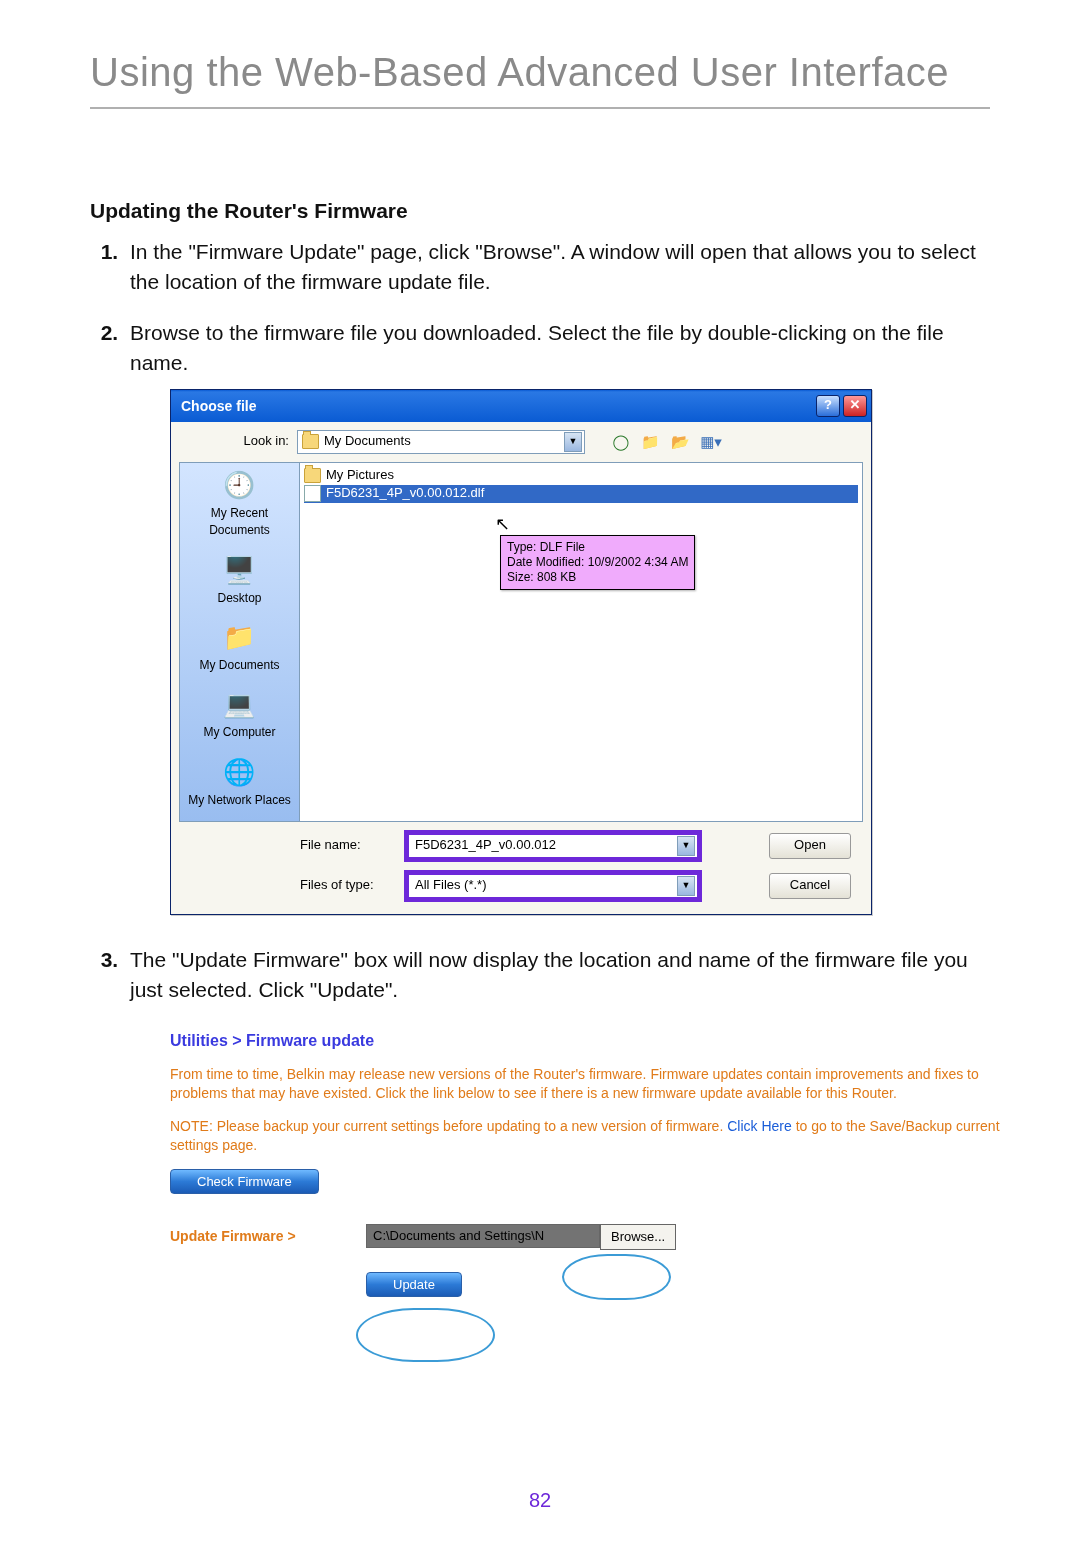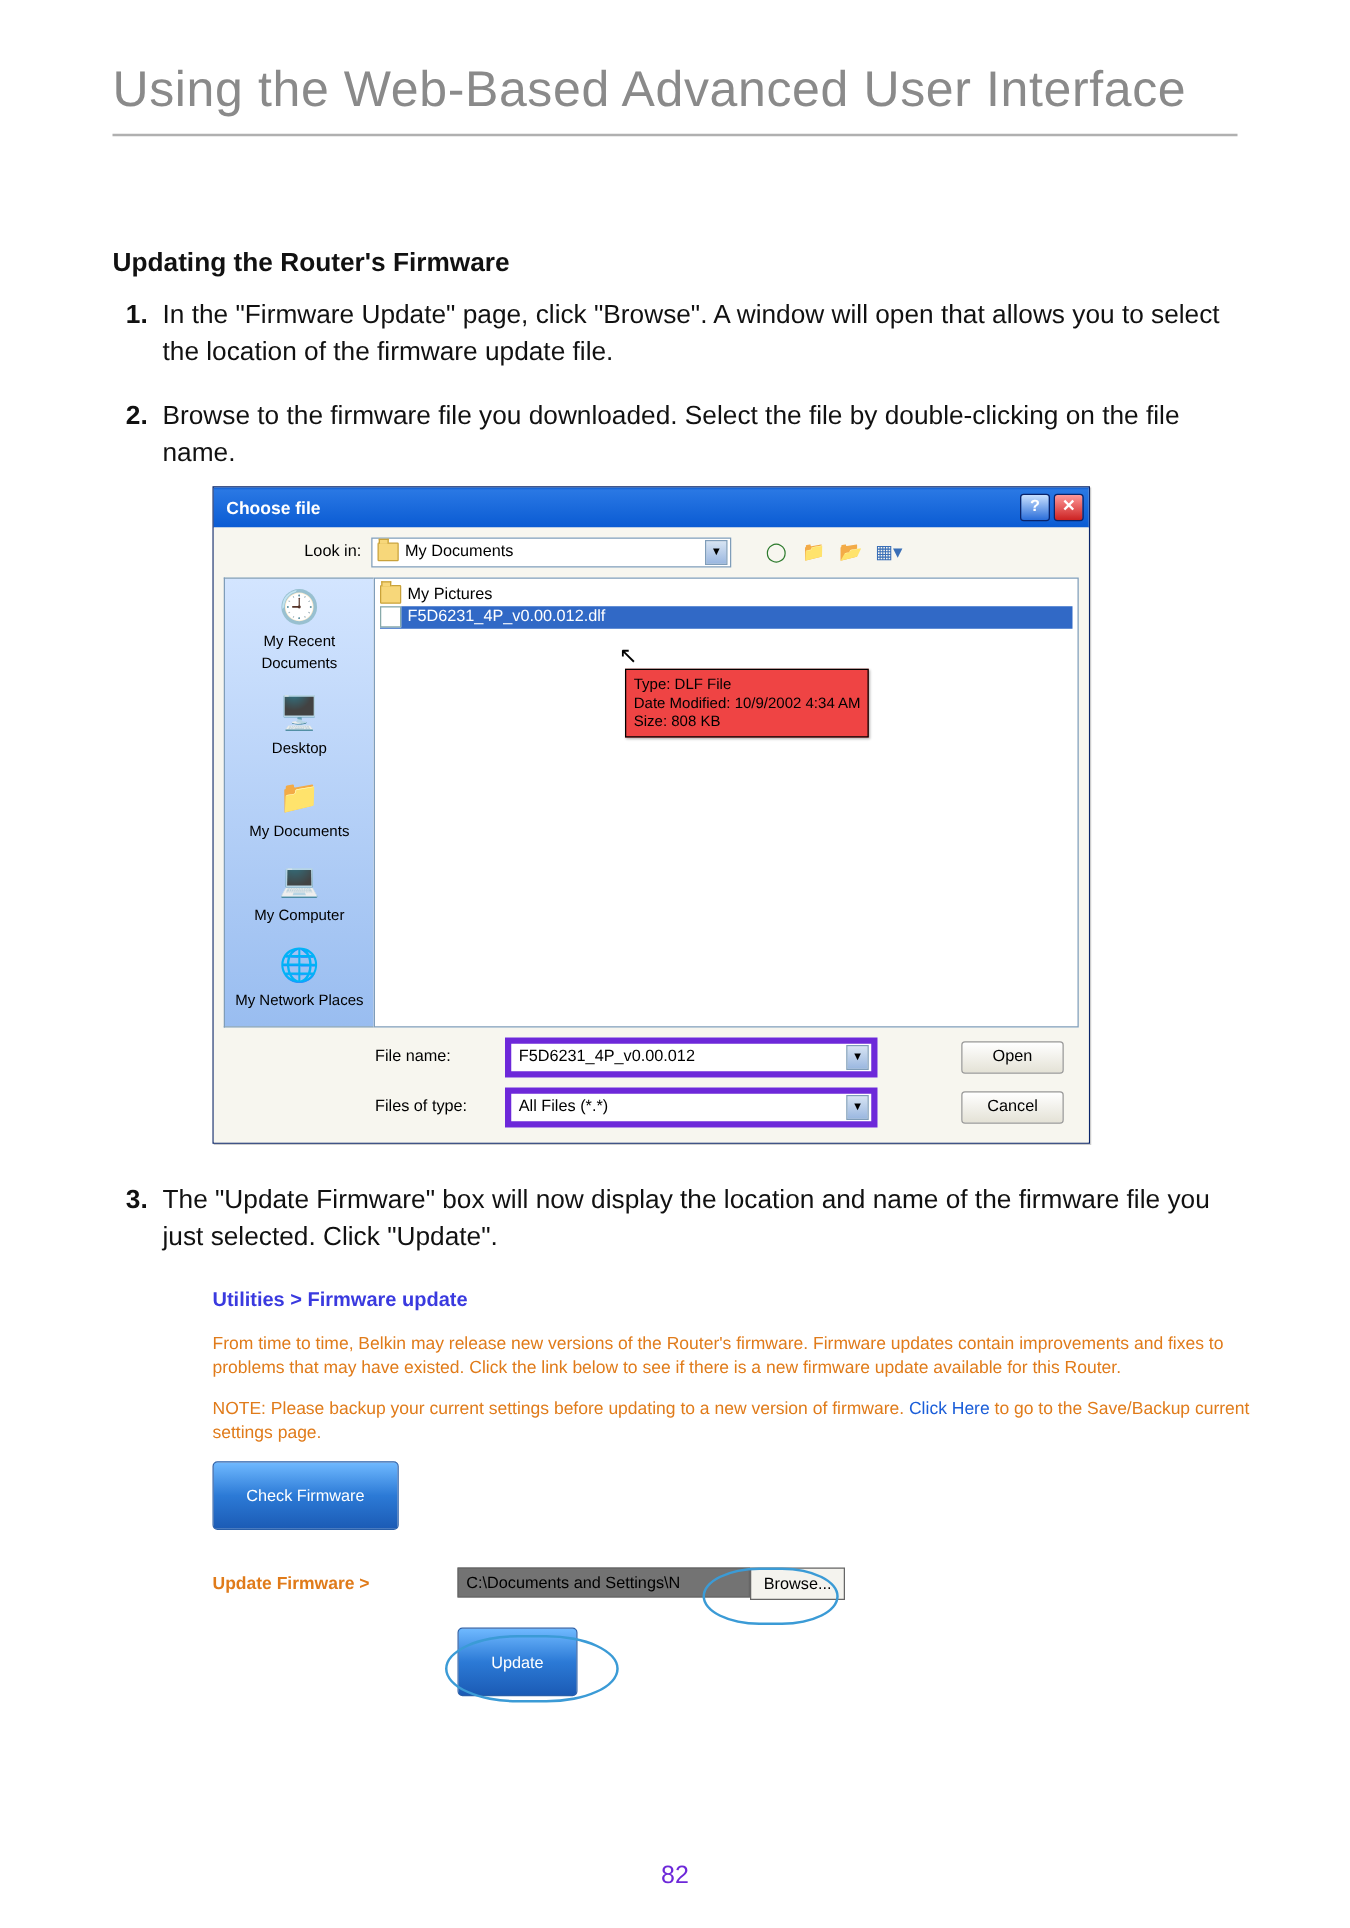--- a/index.html
+++ b/index.html
@@ -121,21 +121,21 @@
     position:relative;
     padding:4px;
     font-size:13px;
   }
   .fd-file-item{display:flex;align-items:center;gap:5px;height:18px;}
   .fd-file-item.selected{background:#3169c6;color:#fff;}
   .icon-file{width:15px;height:15px;background:#fff;border:1px solid #8aa;display:inline-block;}
   .cursor-arrow{position:absolute;top:48px;left:195px;font-size:18px;color:#000;}
   .tooltip-box{
     position:absolute;top:72px;left:200px;
-    background:#ef4444;border:1px solid #000;
+    background:#f0abfc;border:1px solid #000;
     padding:4px 6px;font-size:12px;line-height:1.25;
     box-shadow:1px 1px 2px rgba(0,0,0,.3);
     white-space:nowrap;
   }
 
   .fd-bottom {
     display:grid;
     grid-template-columns: 115px 110px 1fr 90px;
     row-gap:8px;align-items:center;
     padding:8px 6px 4px 0;
@@ -174,21 +174,21 @@
     border:1px solid #666;background:#737373;height:22px;
     padding:0 6px;display:flex;align-items:center;font-size:13px;color:#000;width:220px;
   }
   .webui-browse {
     border:1px solid #666;background:#f4f3ee;height:24px;
     padding:0 10px;display:flex;align-items:center;font-size:13px;color:#000;
   }
   .webui-pill {
     background: linear-gradient(to bottom,#6fb9ff 0%, #2c7ad6 50%, #1b5bb5 100%);
     color:#fff;border:1px solid #2a5fa8;border-radius:4px;
-    height:23px;padding:15px 26px;display:flex;align-items:center;font-size:13px;
+    height:23px;padding:0 26px;display:flex;align-items:center;font-size:13px;
   }
   .circle-highlight {
     position:absolute;
     border:2px solid #3b9bd6;
     border-radius:50%/60%;
     pointer-events:none;
   }
   .page-number {
     position:absolute;
     bottom:30px;left:0;right:0;

